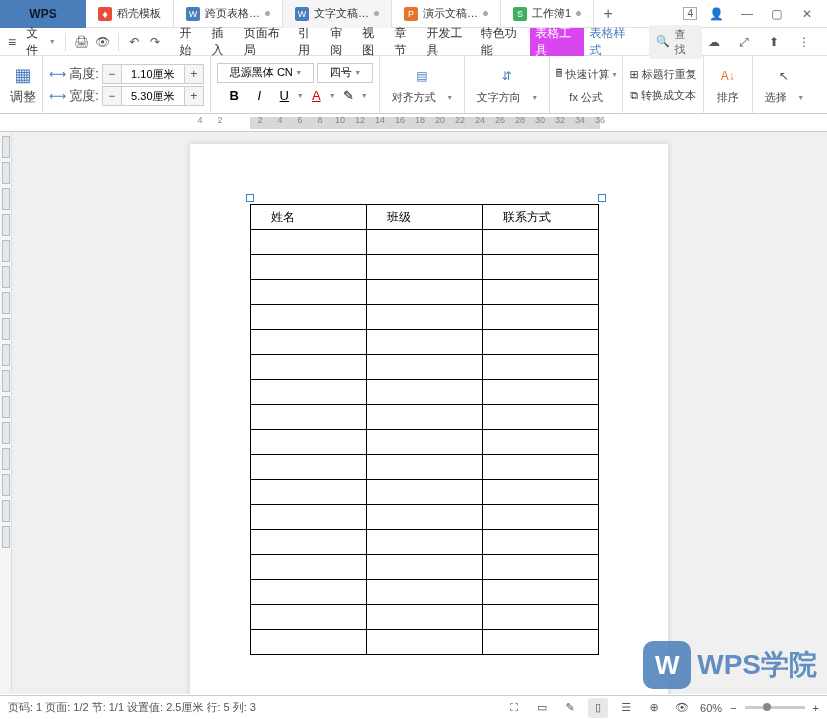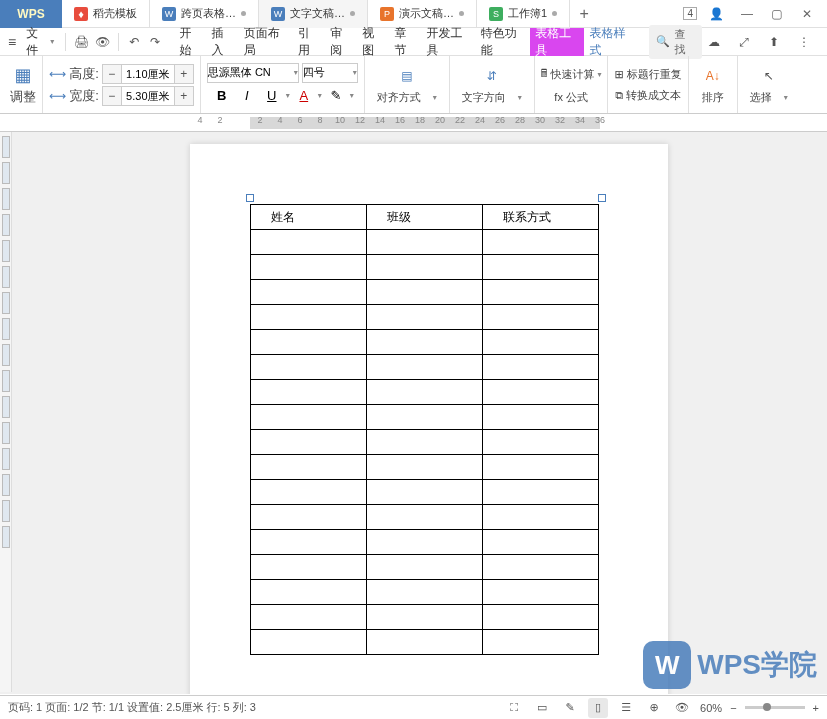--- a/index.html
+++ b/index.html
@@ -1,20 +1,20 @@
 <!DOCTYPE html>
 <html><head>
 <meta charset="utf-8">
 <style>
 * { margin: 0; padding: 0; box-sizing: border-box; font-family: "Microsoft YaHei", sans-serif; }
 body { width: 827px; height: 719px; background: #fff; overflow: hidden; position: relative; font-size: 12px; }
 
 
 .titlebar { height: 28px; background: #fff; display: flex; align-items: center; border-bottom: 1px solid #e0e0e0; }
-.tab-app { width: 62px; height: 28px; background: #4a7ebb; color: #fef9c3; display: flex; align-items: center; justify-content: center; font-size: 12px; font-weight: bold; }
+.tab-app { width: 86px; height: 28px; background: #4a7ebb; color: #0f172a; display: flex; align-items: center; justify-content: center; font-size: 12px; font-weight: bold; }
 .tab { height: 28px; padding: 0 12px; display: flex; align-items: center; gap: 5px; border-right: 1px solid #e0e0e0; font-size: 11px; color: #333; cursor: pointer; }
 .tab.active { background: #f5f5f5; }
 .tab-icon { width: 14px; height: 14px; display: inline-flex; align-items: center; justify-content: center; border-radius: 2px; }
 .tab-dot { width: 5px; height: 5px; background: #aaa; border-radius: 50%; }
 .tab-plus { width: 28px; display: flex; align-items: center; justify-content: center; font-size: 16px; color: #666; cursor: pointer; }
 .winctrl { margin-left: auto; display: flex; align-items: center; gap: 10px; padding-right: 10px; }
 .winbtn { width: 20px; height: 20px; display: flex; align-items: center; justify-content: center; color: #666; cursor: pointer; }
 .date-badge { border: 1px solid #aaa; padding: 0 3px; font-size: 10px; color: #555; }
 
 
@@ -32,22 +32,22 @@
 
 
 .toolbar { height: 58px; background: #fff; display: flex; align-items: center; border-bottom: 1px solid #ccc; padding: 0 4px; }
 .tool-group { display: flex; flex-direction: column; align-items: center; padding: 0 6px; border-right: 1px solid #e0e0e0; height: 100%; justify-content: center; gap: 2px; }
 .tool-group.noborder { border-right: none; }
 .tool-row { display: flex; align-items: center; gap: 3px; }
 .tool-label { font-size: 13px; color: #444; }
 .dim-row { display: flex; align-items: center; gap: 3px; }
 .dim-input { display: flex; align-items: center; border: 1px solid #ccc; height: 20px; }
 .dim-btn { width: 18px; height: 18px; display: flex; align-items: center; justify-content: center; background: #f5f5f5; cursor: pointer; font-size: 12px; color: #555; }
-.dim-val { width: 54px; text-align: center; font-size: 11px; border-left: 1px solid #ccc; border-right: 1px solid #ccc; height: 18px; line-height: 18px; }
-.font-select { border: 1px solid #ccc; height: 20px; padding: 0 0; font-size: 11px; display: flex; align-items: center; gap: 4px; min-width: 80px; justify-content: space-between; cursor: pointer; }
+.dim-val { width: 64px; text-align: center; font-size: 11px; border-left: 1px solid #ccc; border-right: 1px solid #ccc; height: 18px; line-height: 18px; }
+.font-select { border: 1px solid #ccc; height: 20px; padding: 0 12px; font-size: 11px; display: flex; align-items: center; gap: 4px; min-width: 80px; justify-content: space-between; cursor: pointer; }
 .fmt-btn { width: 22px; height: 22px; display: flex; align-items: center; justify-content: center; cursor: pointer; font-size: 13px; }
 .big-btn { display: flex; flex-direction: column; align-items: center; gap: 2px; padding: 2px 6px; cursor: pointer; }
 .big-btn-icon { width: 24px; height: 24px; display: flex; align-items: center; justify-content: center; color: #4a7ebb; }
 .big-btn-label { font-size: 11px; color: #444; display: flex; align-items: center; gap: 12px; }
 .small-link { font-size: 11px; color: #444; display: flex; align-items: center; gap: 3px; cursor: pointer; padding: 2px 0; }
 
 
 .workspace { position: relative; background: #f0f0f0; height: 580px; overflow: hidden; }
 .ruler-h { height: 18px; background: #fff; border-bottom: 1px solid #ccc; position: relative; font-size: 9px; color: #888; }
 .ruler-marks { position: absolute; left: 190px; top: 0; display: flex; }

